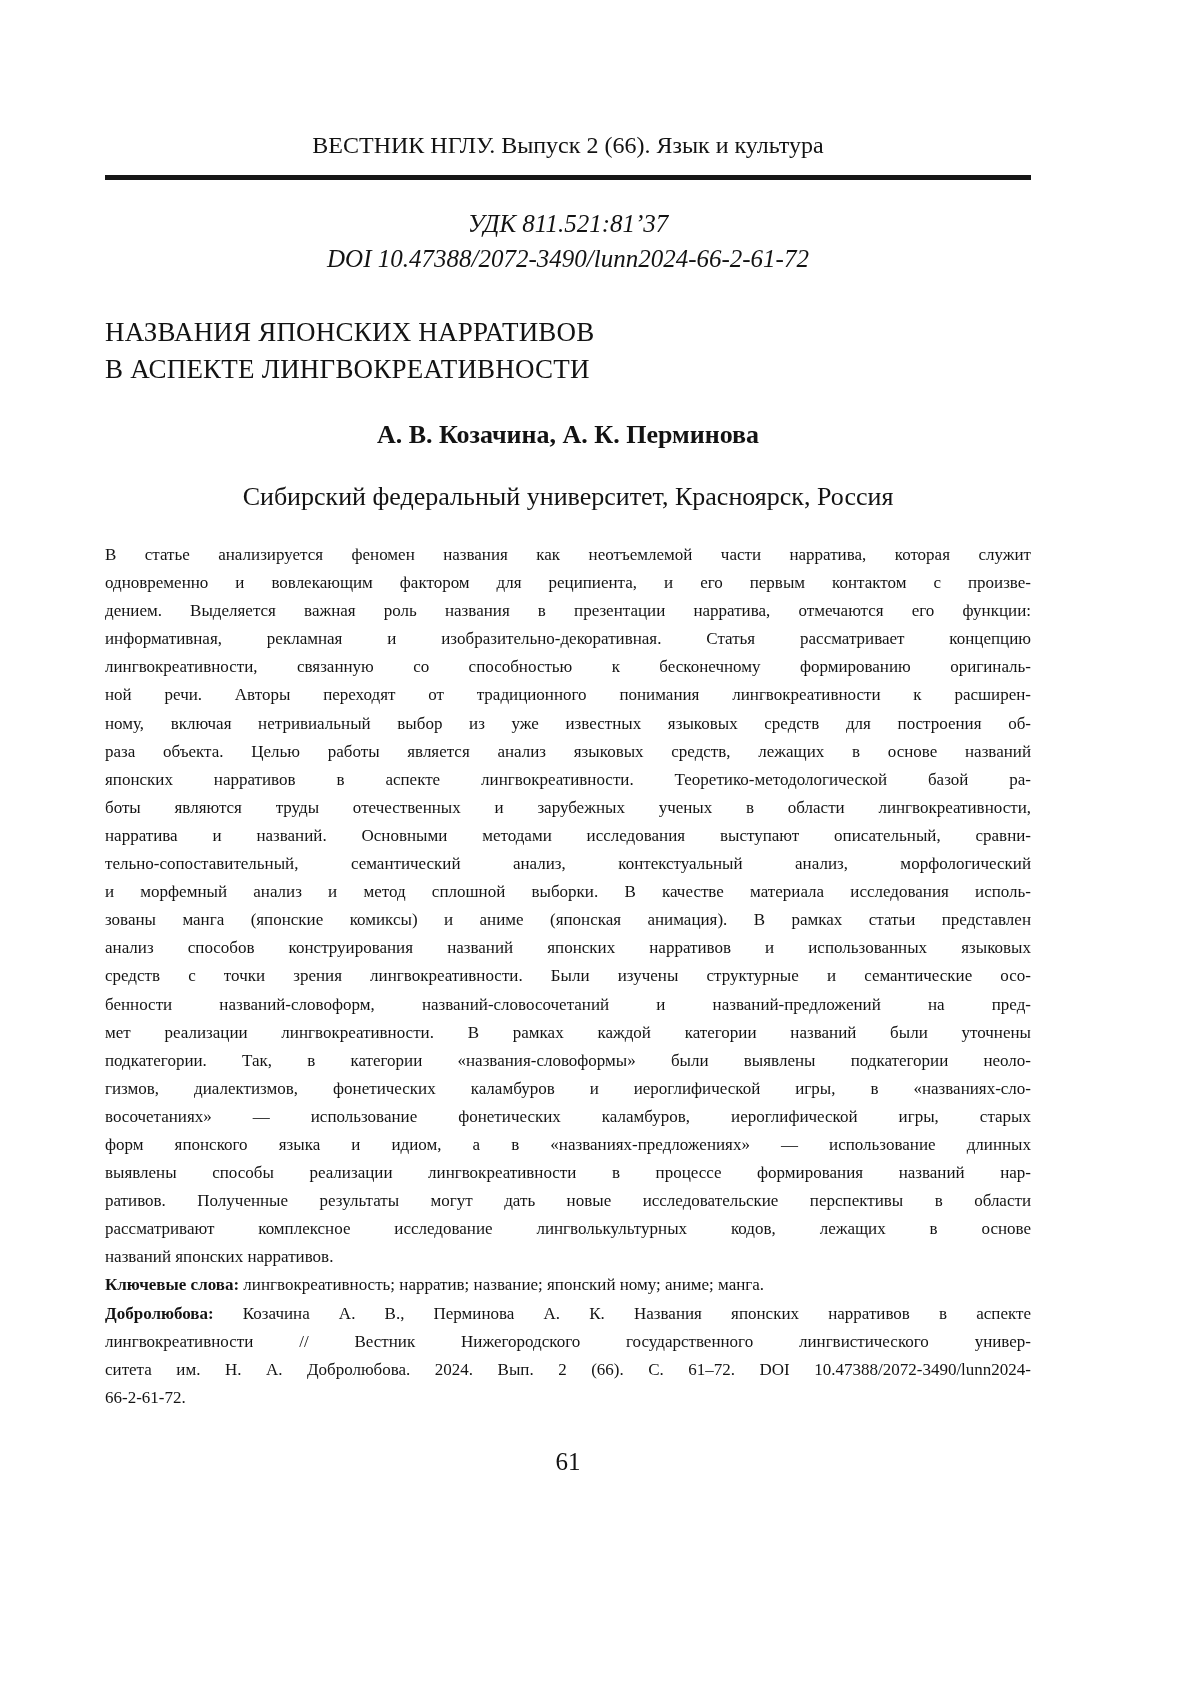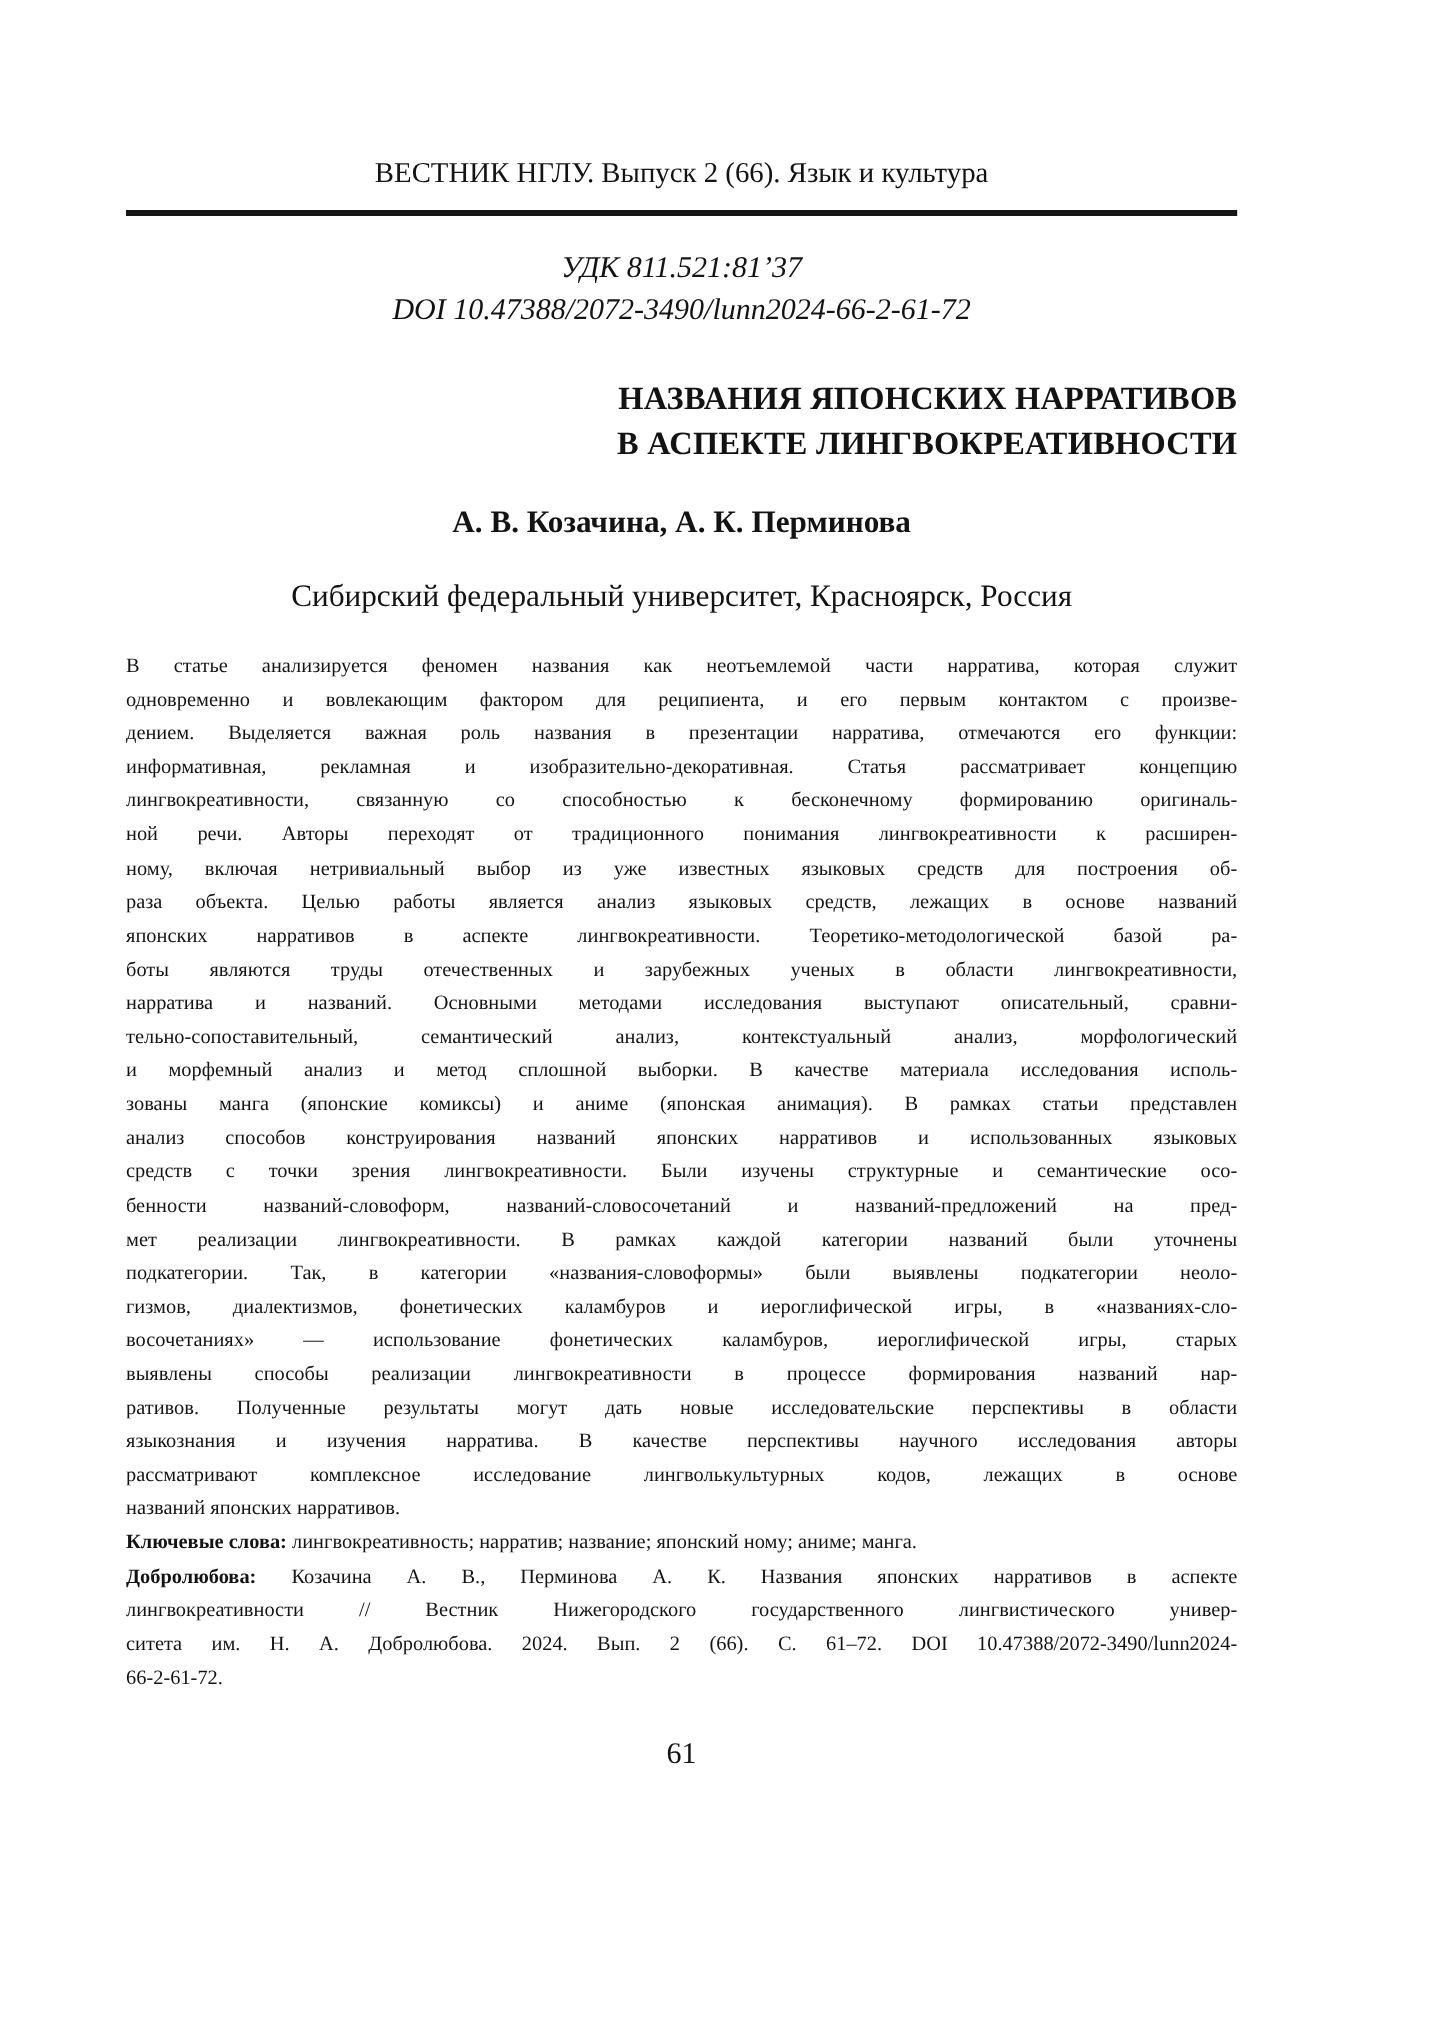--- a/index.html
+++ b/index.html
@@ -33,24 +33,24 @@
   }
   .meta {
     margin-top: 26px;
     font-style: italic;
     font-size: 25px;
     line-height: 35px;
     text-align: center;
   }
   .title {
     margin: 38px 0 16px 0;
-    text-align: right;
+    text-align: left;
     font-size: 27px;
     line-height: 37px;
-    font-weight: 700;
+    font-weight: 400;
     letter-spacing: 0.2px;
   }
   .title .tline { display: block; }
   .authors {
     margin-top: 30px;
     text-align: center;
     font-size: 26px;
     line-height: 33px;
     font-weight: 700;
   }
@@ -117,23 +117,23 @@
       <div class="jline">тельно-сопоставительный, семантический анализ, контекстуальный анализ, морфологический</div>
       <div class="jline">и морфемный анализ и метод сплошной выборки. В качестве материала исследования исполь-</div>
       <div class="jline">зованы манга (японские комиксы) и аниме (японская анимация). В рамках статьи представлен</div>
       <div class="jline">анализ способов конструирования названий японских нарративов и использованных языковых</div>
       <div class="jline">средств с точки зрения лингвокреативности. Были изучены структурные и семантические осо-</div>
       <div class="jline">бенности названий-словоформ, названий-словосочетаний и названий-предложений на пред-</div>
       <div class="jline">мет реализации лингвокреативности. В рамках каждой категории названий были уточнены</div>
       <div class="jline">подкатегории. Так, в категории «названия-словоформы» были выявлены подкатегории неоло-</div>
       <div class="jline">гизмов, диалектизмов, фонетических каламбуров и иероглифической игры, в «названиях-сло-</div>
       <div class="jline">восочетаниях» — использование фонетических каламбуров, иероглифической игры, старых</div>
+      <div class="jline">форм японского языка и идиом, а в «названиях-предложениях» — использование длинных</div>
       <div class="jline">выявлены способы реализации лингвокреативности в процессе формирования названий нар-</div>
       <div class="jline">ративов. Полученные результаты могут дать новые исследовательские перспективы в области</div>
-      <div class="jline">языкознания и изучения нарратива. В качестве перспективы научного исследования авторы</div>
       <div class="jline">рассматривают комплексное исследование лингволькультурных кодов, лежащих в основе</div>
       <div class="jline last">названий японских нарративов.</div>
     </div>
 
   <div class="line"><b>Ключевые слова:</b><span> лингвокреативность; нарратив; название; японский ному; аниме; манга.</span></div>
 
   <div class="citation">
       <div class="jline"><b>Добролюбова:</b> Козачина А. В., Перминова А. К. Названия японских нарративов в аспекте</div>
       <div class="jline">лингвокреативности // Вестник Нижегородского государственного лингвистического универ-</div>
       <div class="jline">ситета им. Н. А. Добролюбова. 2024. Вып. 2 (66). С. 61–72. DOI 10.47388/2072-3490/lunn2024-</div>

